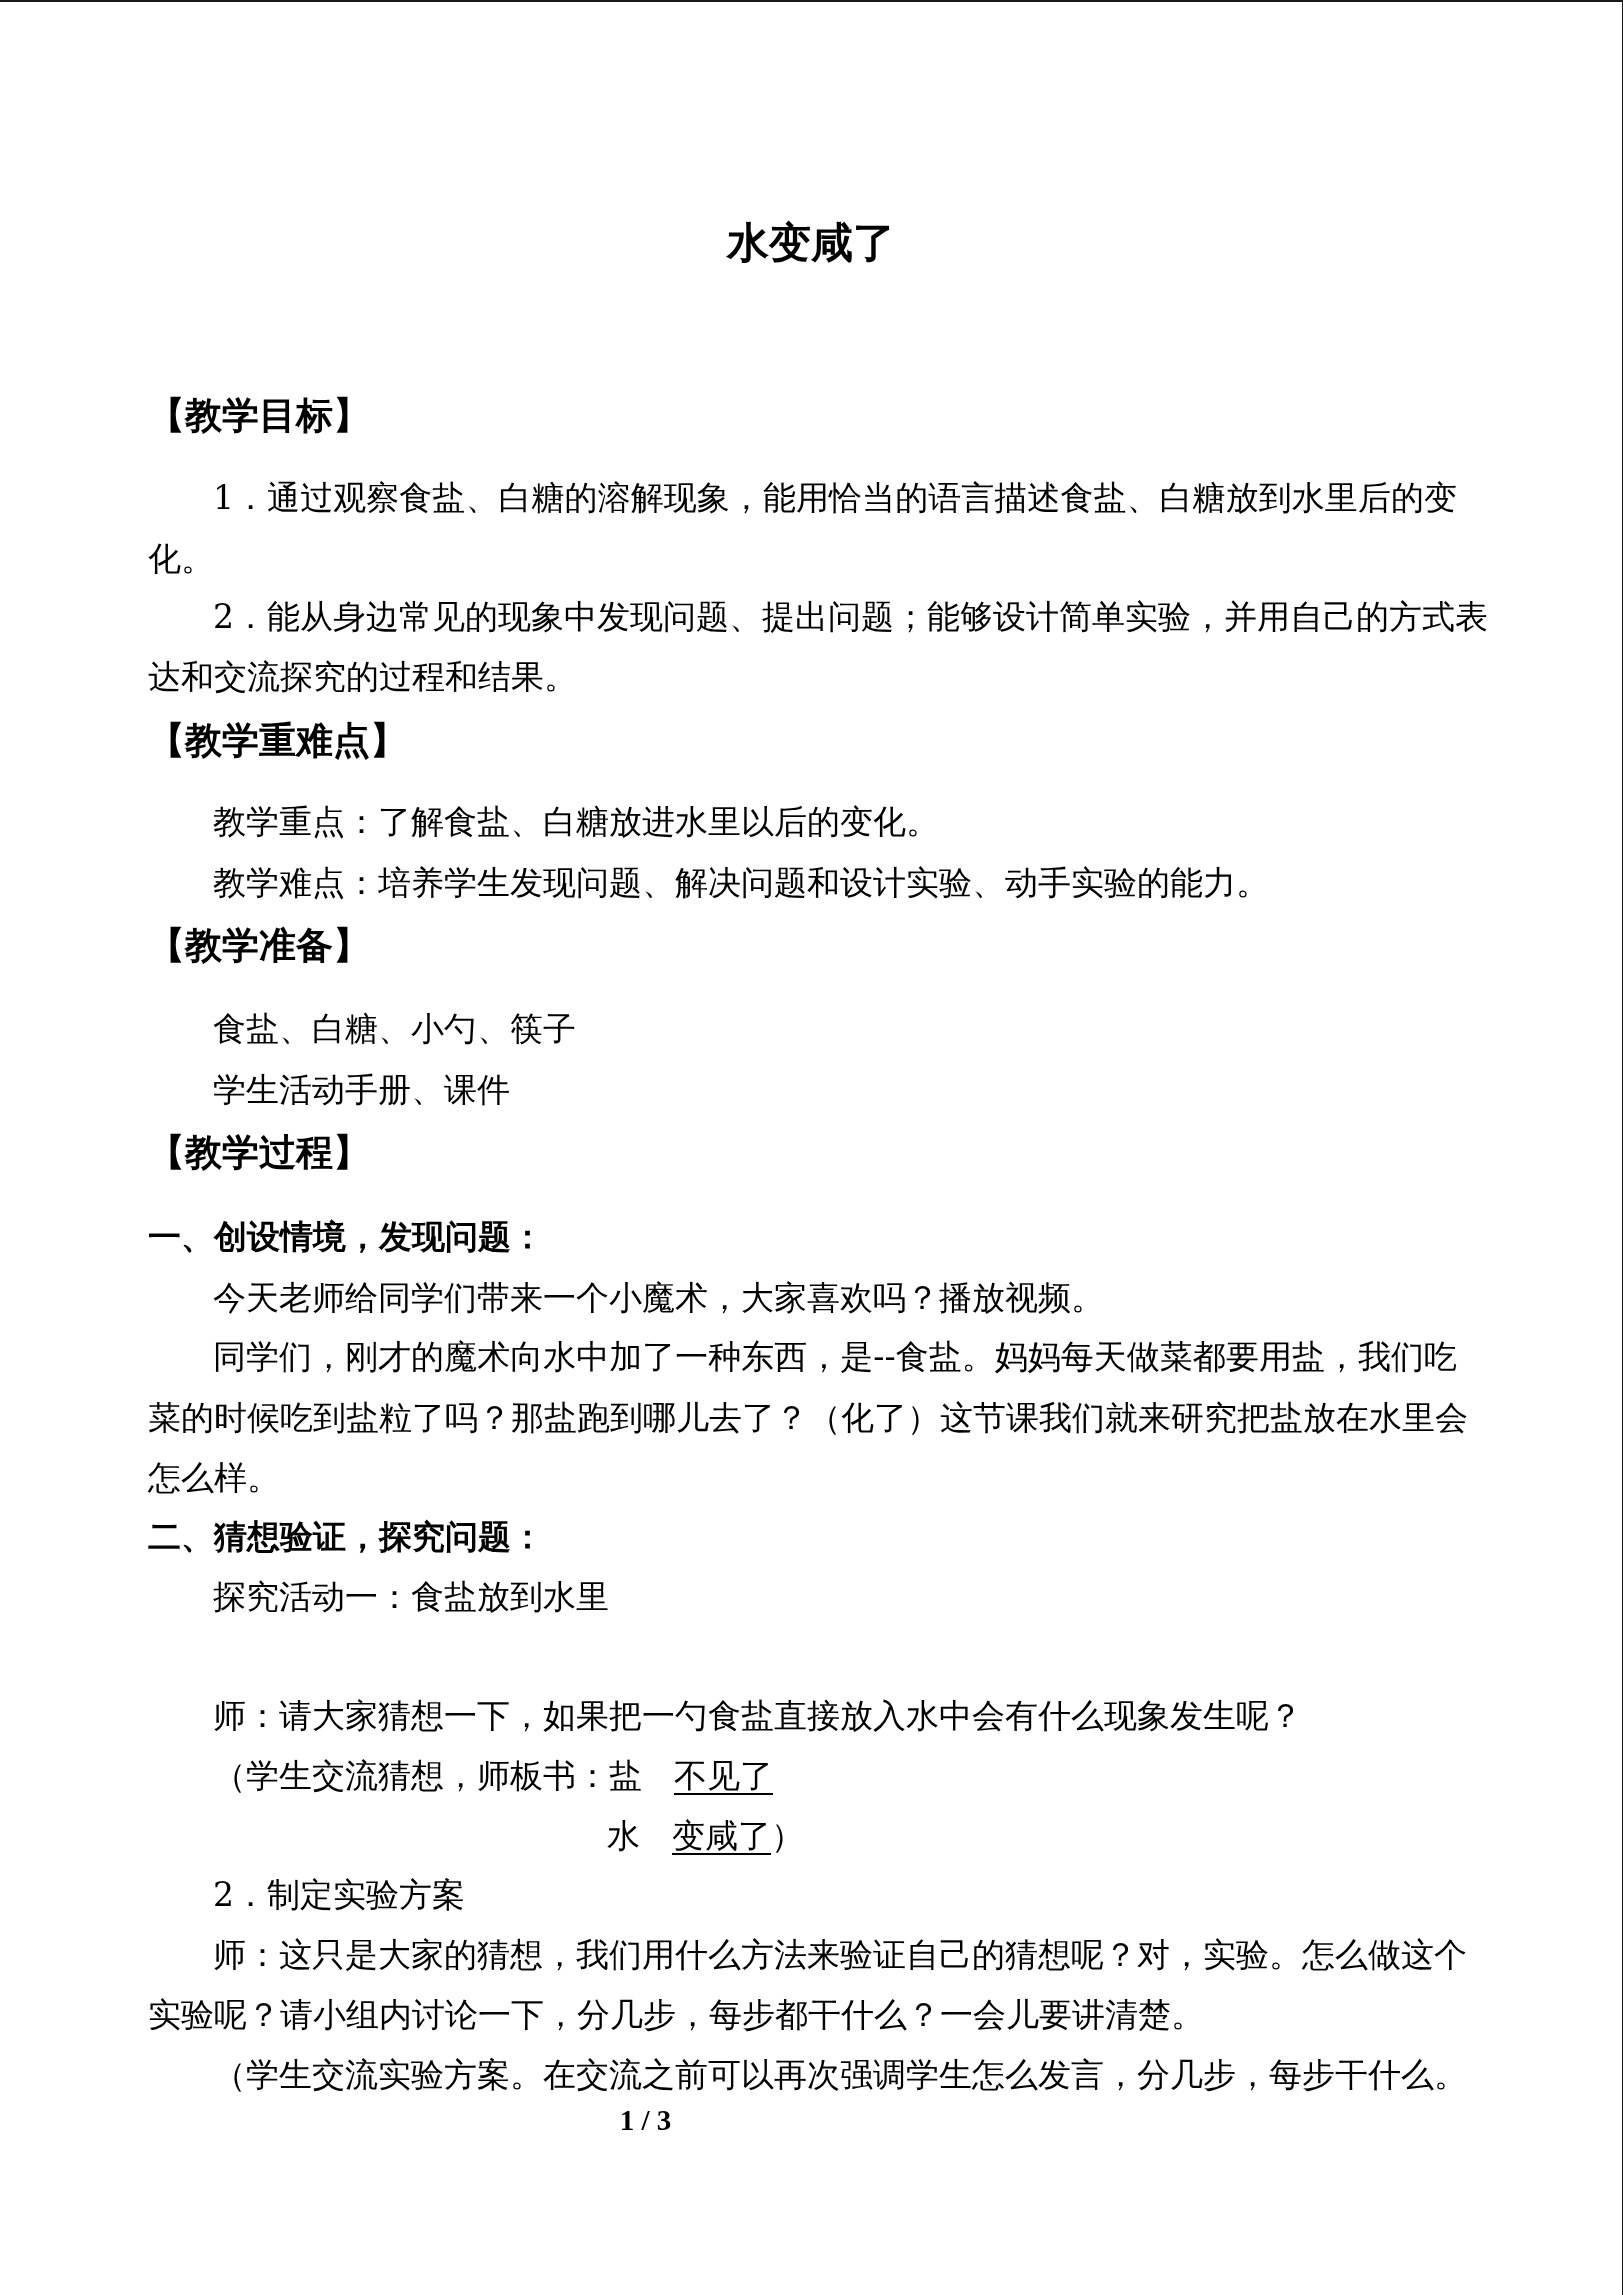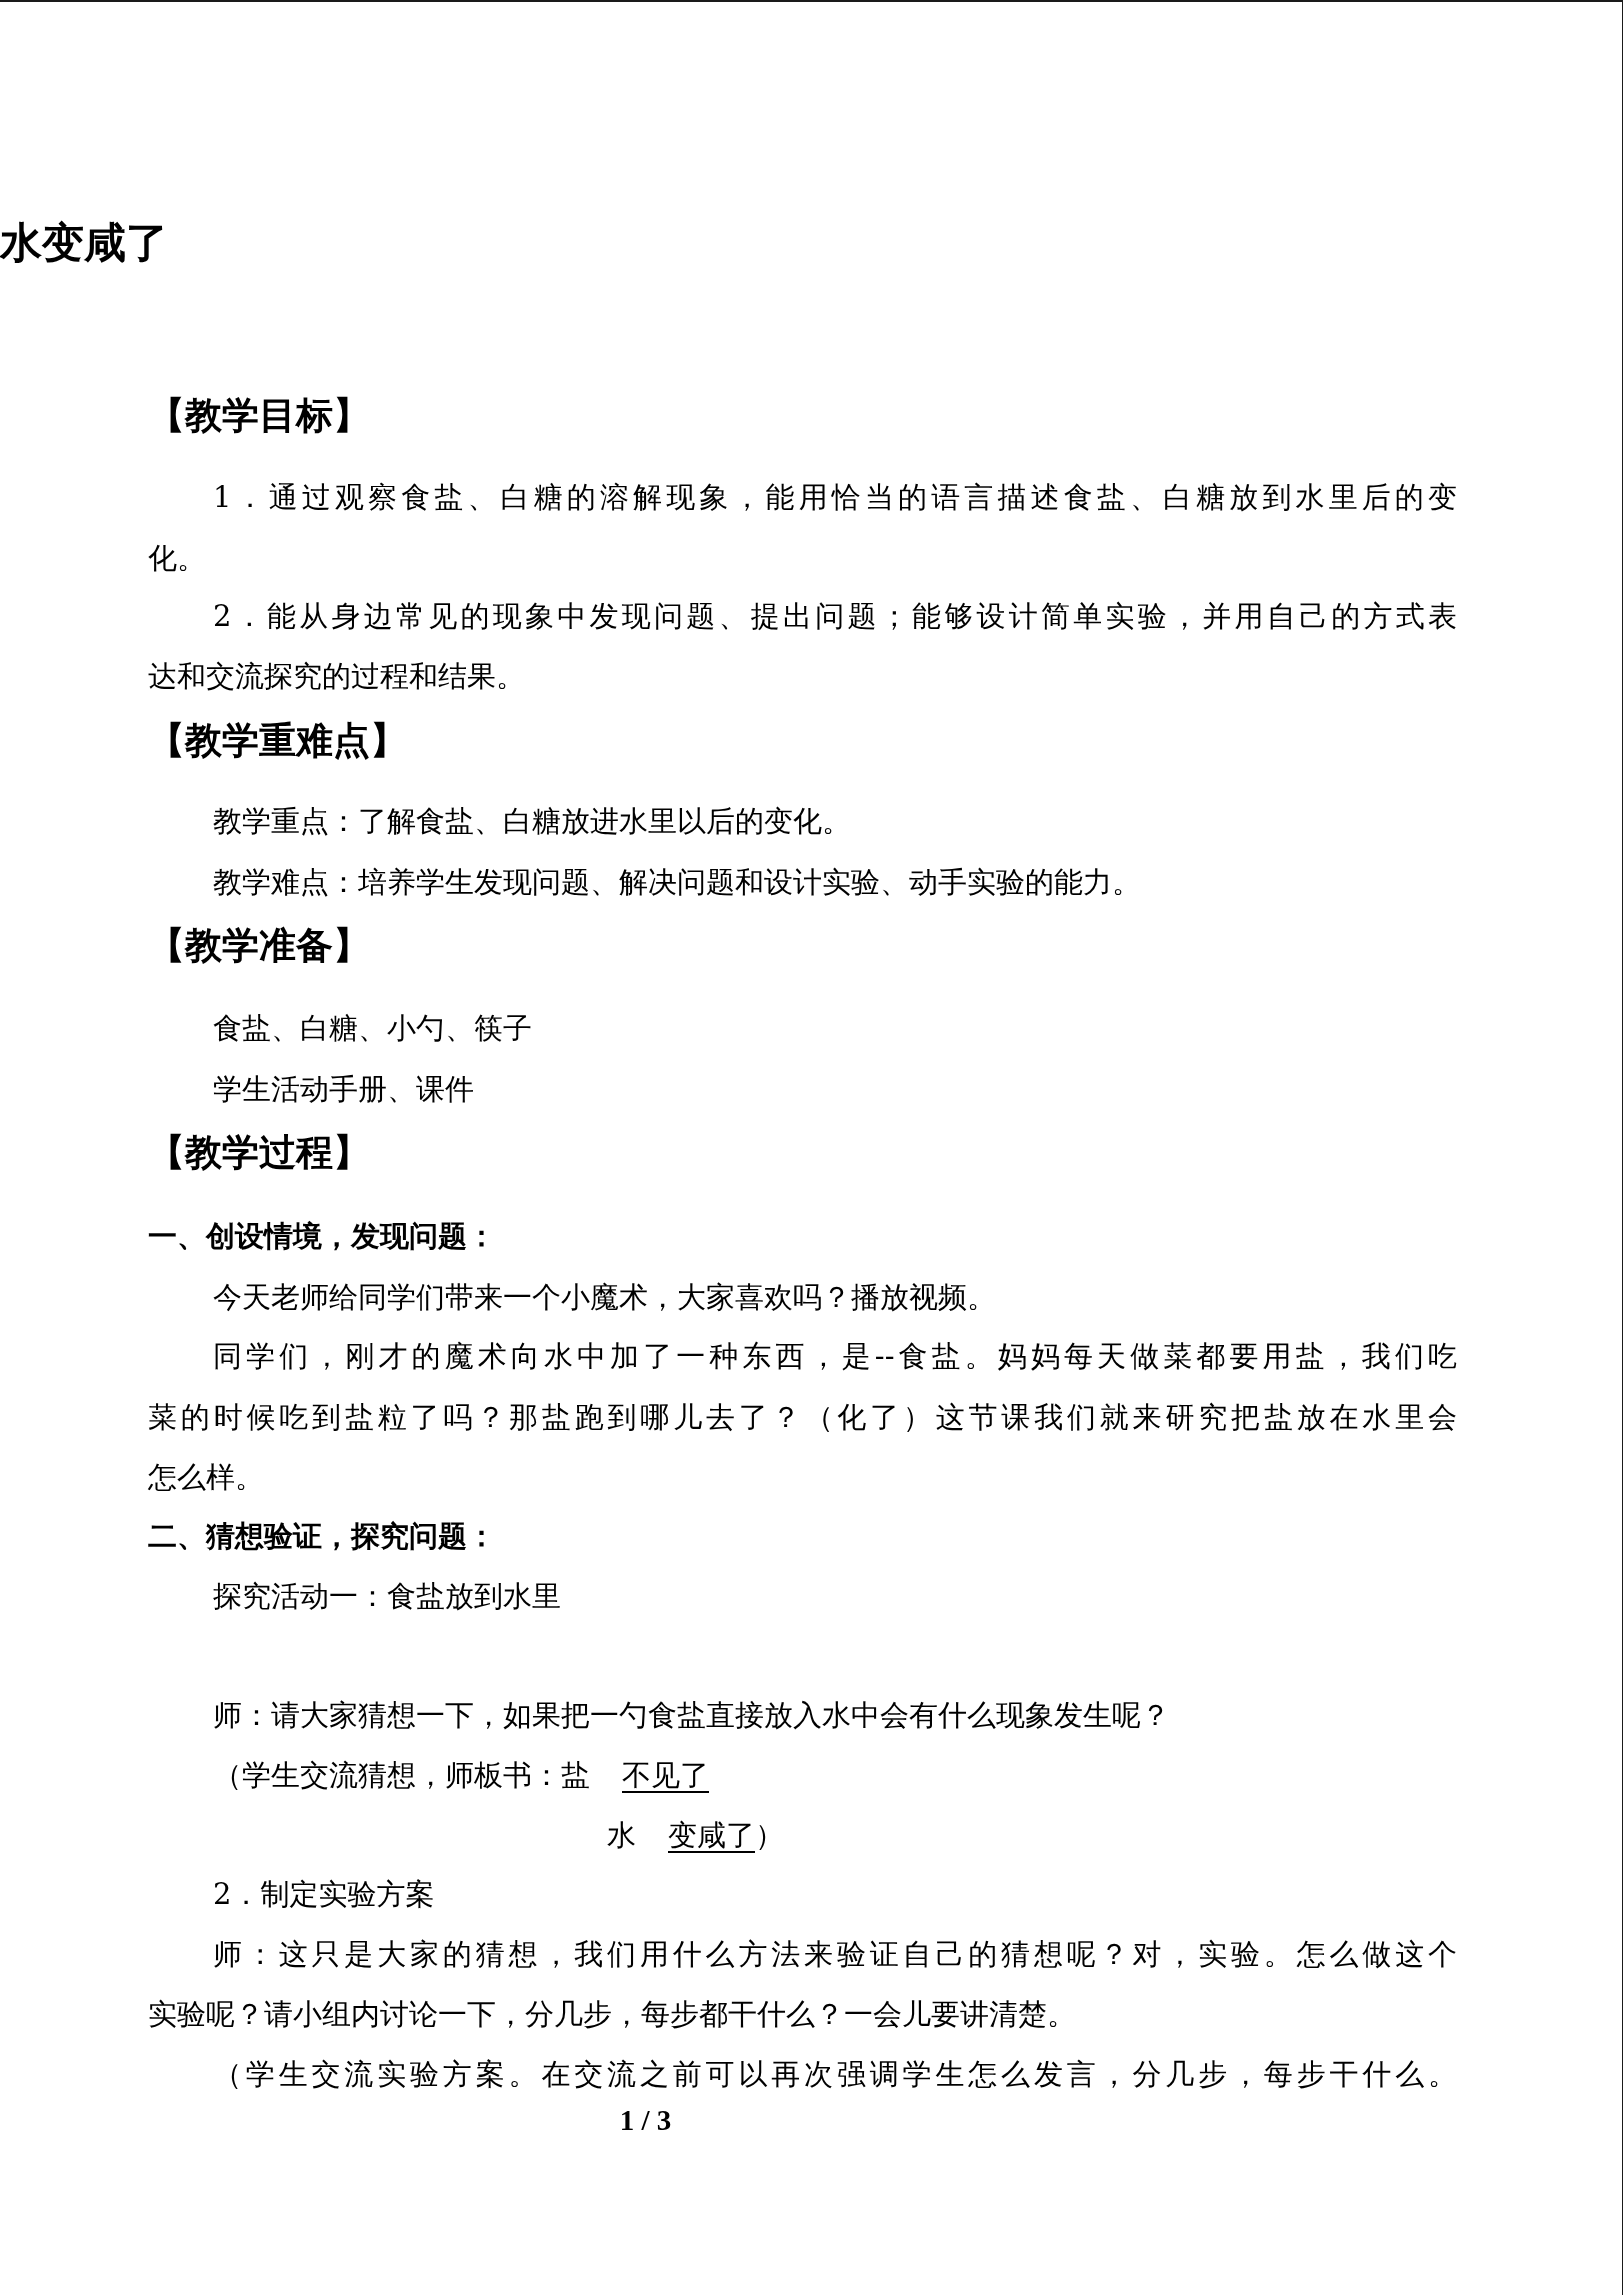--- a/index.html
+++ b/index.html
@@ -12,32 +12,33 @@
     color: #000000;
     box-sizing: border-box;
     border-top: 2px solid #1a1a1a;
     border-right: 1.4px solid #1a1a1a;
     font-family: "DejaVu Serif", "Liberation Serif", serif;
   }
   .line {
     position: absolute;
     height: 41px;
     line-height: 41px;
-    font-size: 29px;
+    font-size: 33px;
     white-space: nowrap;
     letter-spacing: 0;
   }
   .noind { left: 148px; width: 1309px; }
   .ind   { left: 213px; width: 1244px; }
   .just  { text-align: justify; text-align-last: justify; }
   .bold  { font-weight: bold; }
   .title {
     position: absolute;
     left: 0; width: 1622px;
     top: 213px; height: 55px; line-height: 55px;
+    text-align: center;
     font-size: 42px;
     font-weight: bold;
     font-family: "DejaVu Serif", "Liberation Serif", serif;
   }
   .sec-heading {
     position: absolute;
     left: 148px;
     height: 48px; line-height: 48px;
     font-size: 37px;
     font-weight: bold;

